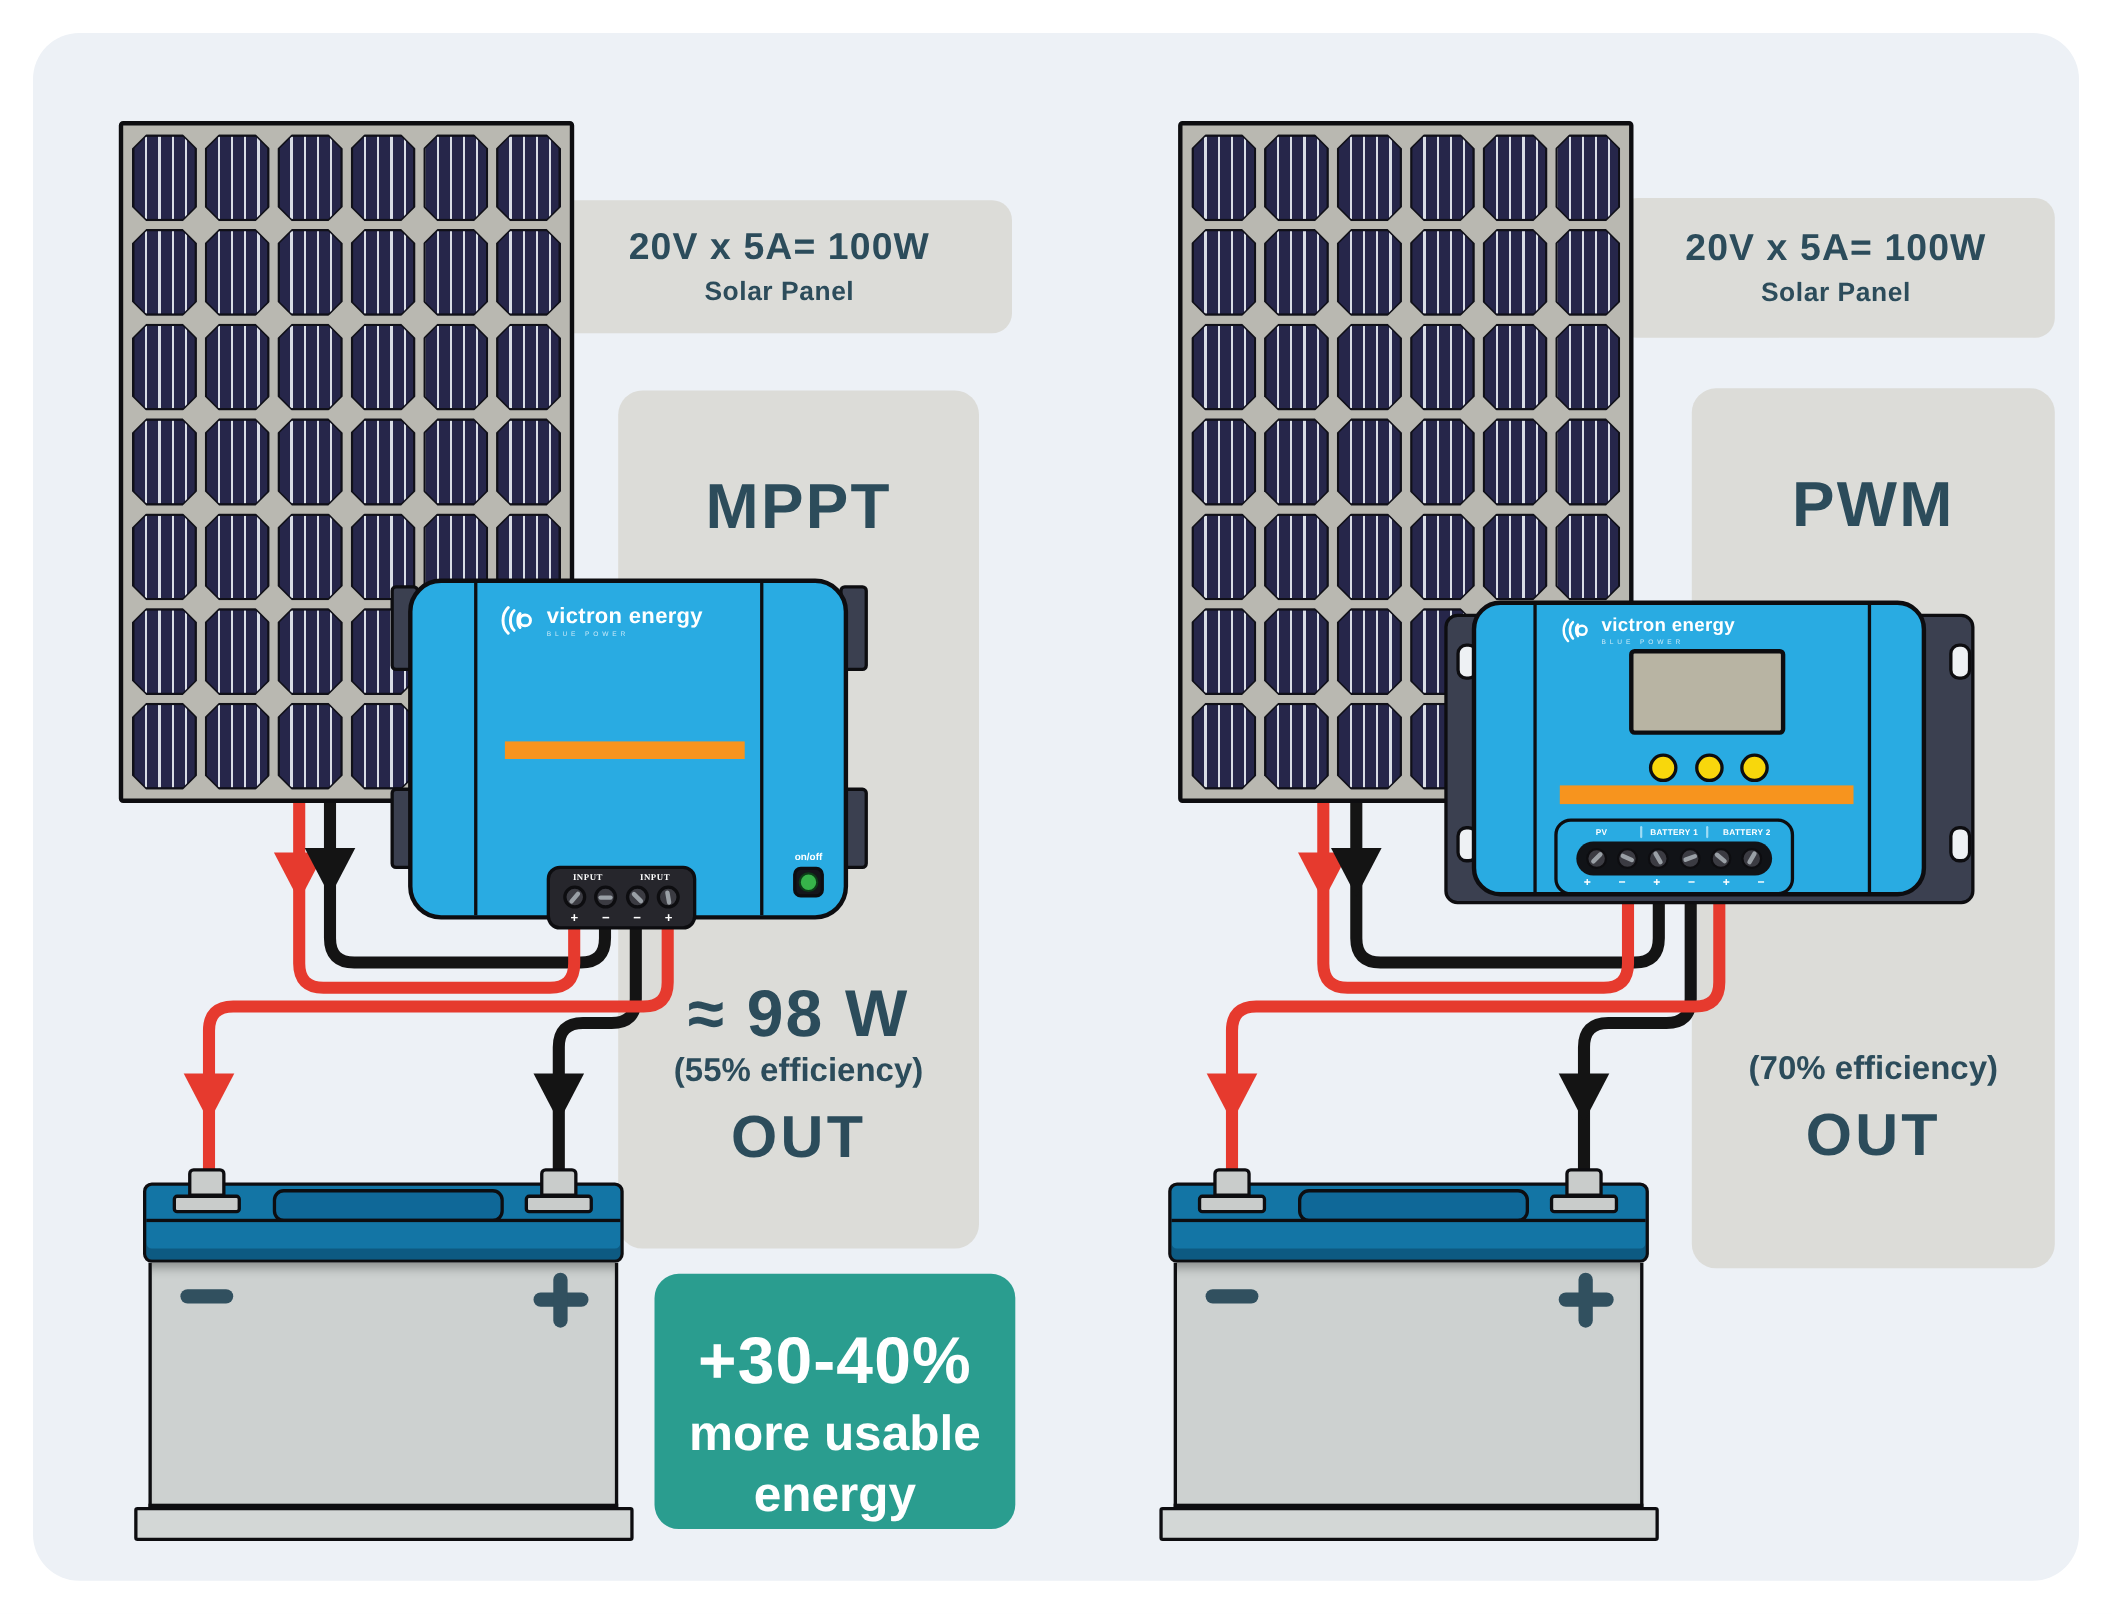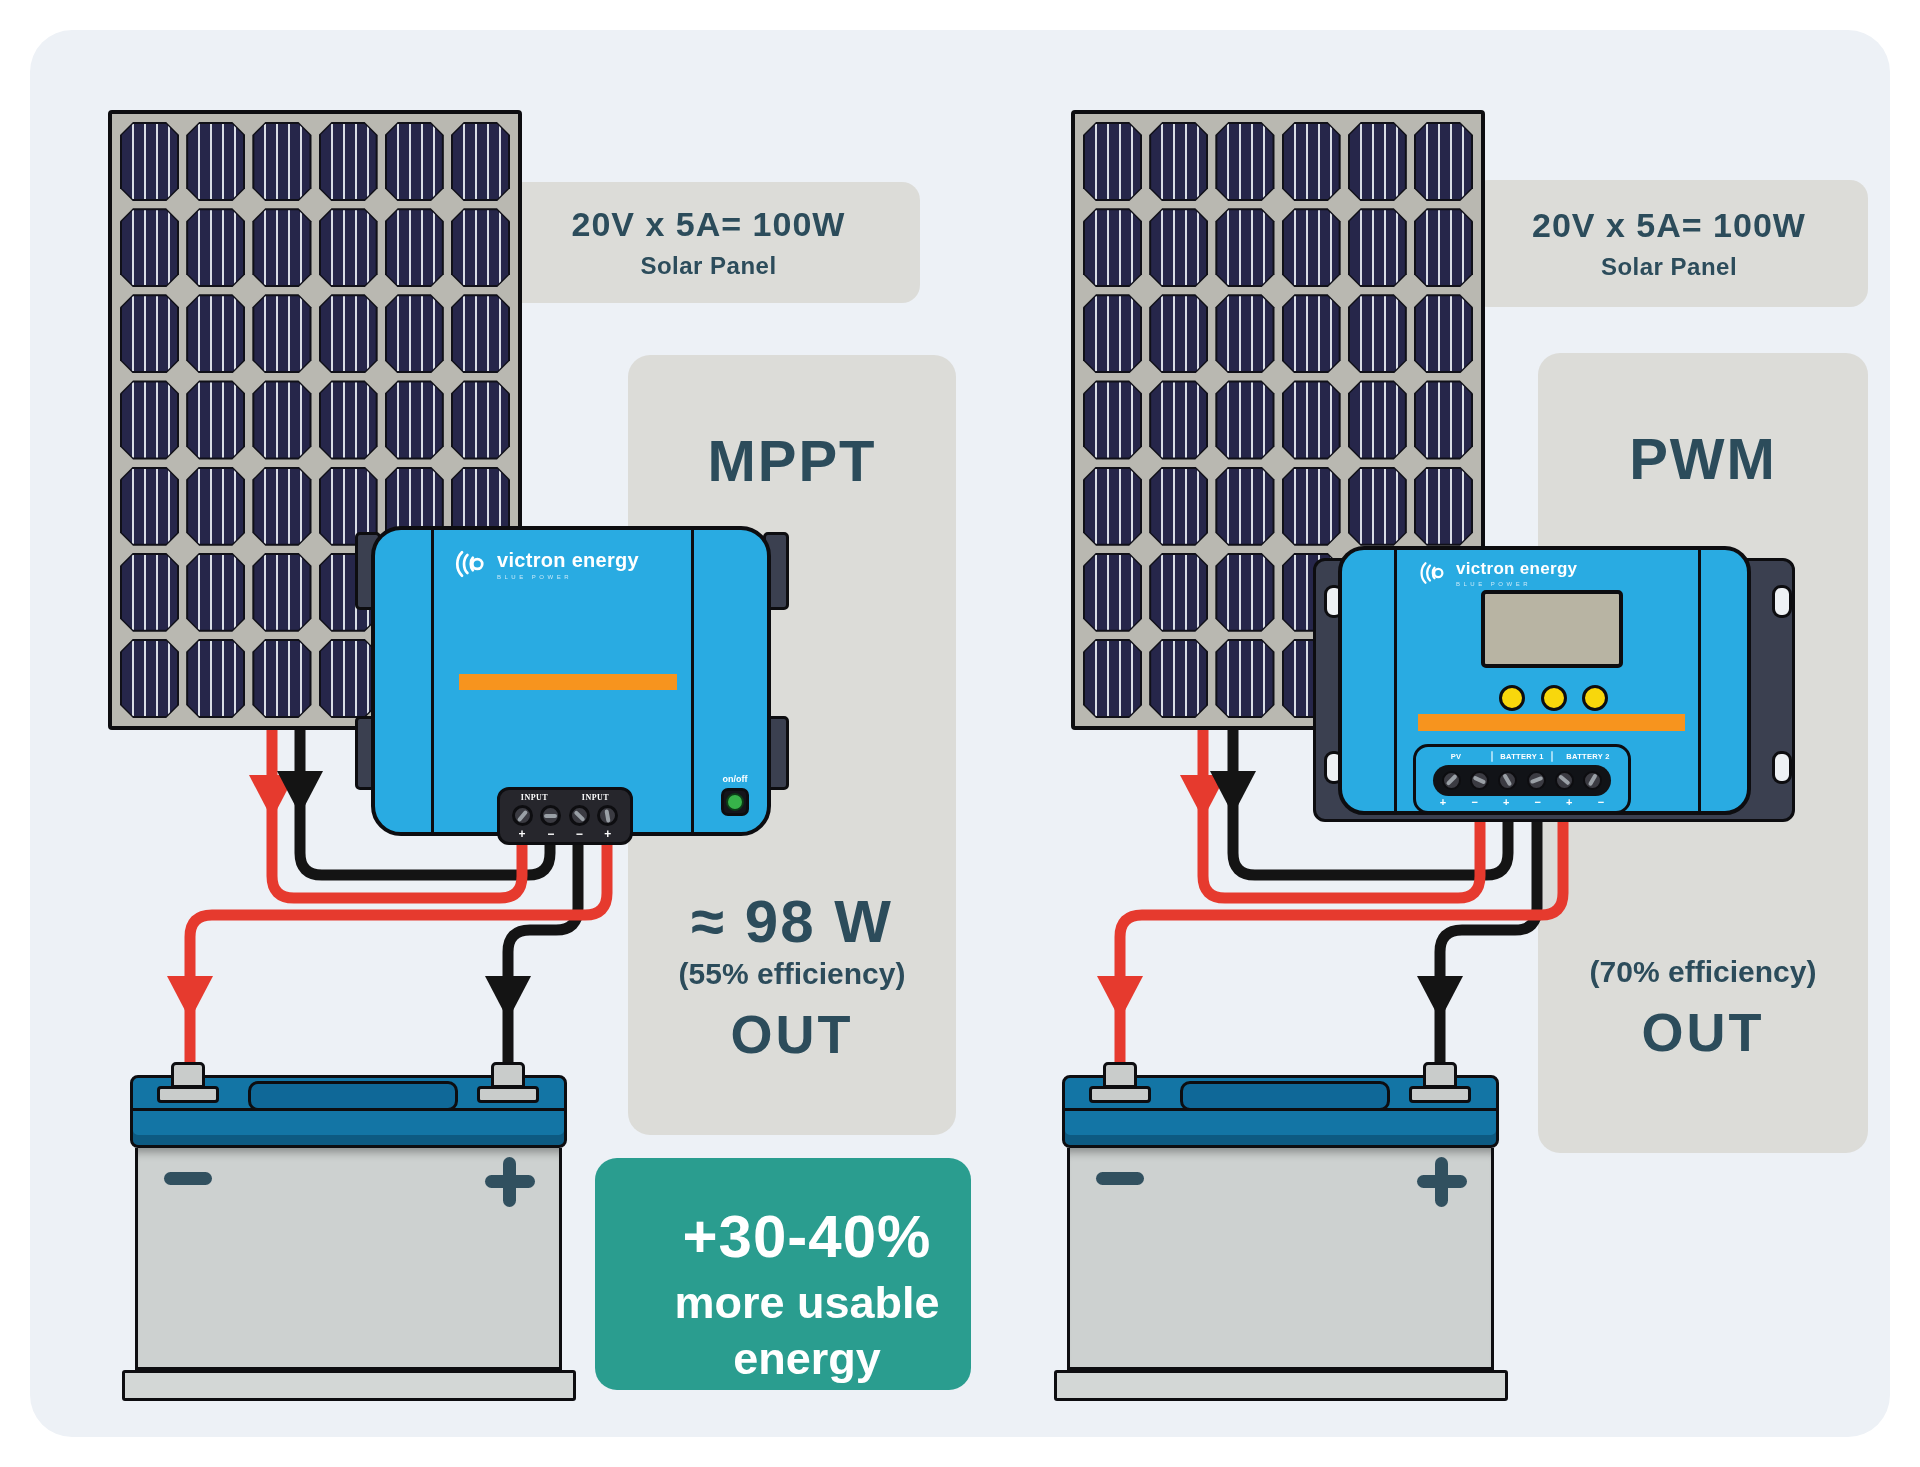--- a/index.html
+++ b/index.html
@@ -15,21 +15,21 @@
   .label-box .l2{font-size:24px;font-weight:bold;letter-spacing:.5px;}
   .big-box{background:#dcdcd8;border-radius:22px;color:#2c4c5b;z-index:1;}
   .big-box .ctype{position:absolute;left:0;right:0;top:72px;text-align:center;
     font-size:58px;font-weight:bold;letter-spacing:2px;}
   .big-box .pwr{position:absolute;left:0;right:0;top:532px;text-align:center;
     font-size:60px;font-weight:bold;letter-spacing:2px;}
   .big-box .eff{position:absolute;left:0;right:0;top:602px;text-align:center;
     font-size:30px;font-weight:bold;}
   .big-box .outl{position:absolute;left:0;right:0;top:648px;text-align:center;
     font-size:54px;font-weight:bold;letter-spacing:3px;}
-  .green-box{background:#2a9d8f;border-radius:22px;color:#ffffff;text-align:center;z-index:1;padding-left:48px;}
+  .green-box{background:#2a9d8f;border-radius:22px;color:#ffffff;text-align:center;z-index:1;}
   .green-box .g1{margin-top:44px;font-size:60px;font-weight:bold;letter-spacing:1px;}
   .green-box .g2{margin-top:6px;font-size:45px;font-weight:bold;}
   .green-box .g3{margin-top:4px;font-size:45px;font-weight:bold;}
 
   
   svg.wires{position:absolute;left:0;top:0;z-index:2;pointer-events:none;}
 
   
   .solar{width:414px;height:620px;background:#b9b8b1;border:4px solid #0d0d10;border-radius:4px;
     box-sizing:border-box;padding:8px;display:grid;z-index:3;
@@ -139,21 +139,21 @@
 </head>
 <body>
 
 <div class="canvas">
 
   <div class="label-box abs" style="left:467px;top:152px;width:423px;height:121px;">
     <div class="l1">20V x 5A= 100W</div>
     <div class="l2">Solar Panel</div>
   </div>
 
-  <div class="big-box abs" style="left:598px;top:325px;width:328px;height:780px;">
+  <div class="big-box abs" style="left:532px;top:325px;width:328px;height:780px;">
     <div class="ctype">MPPT</div>
     <div class="pwr">≈ 98 W</div>
     <div class="eff">(55% efficiency)</div>
     <div class="outl">OUT</div>
   </div>
 
   <div class="label-box abs" style="left:1440px;top:150px;width:398px;height:127px;">
     <div class="l1">20V x 5A= 100W</div>
     <div class="l2">Solar Panel</div>
   </div>

